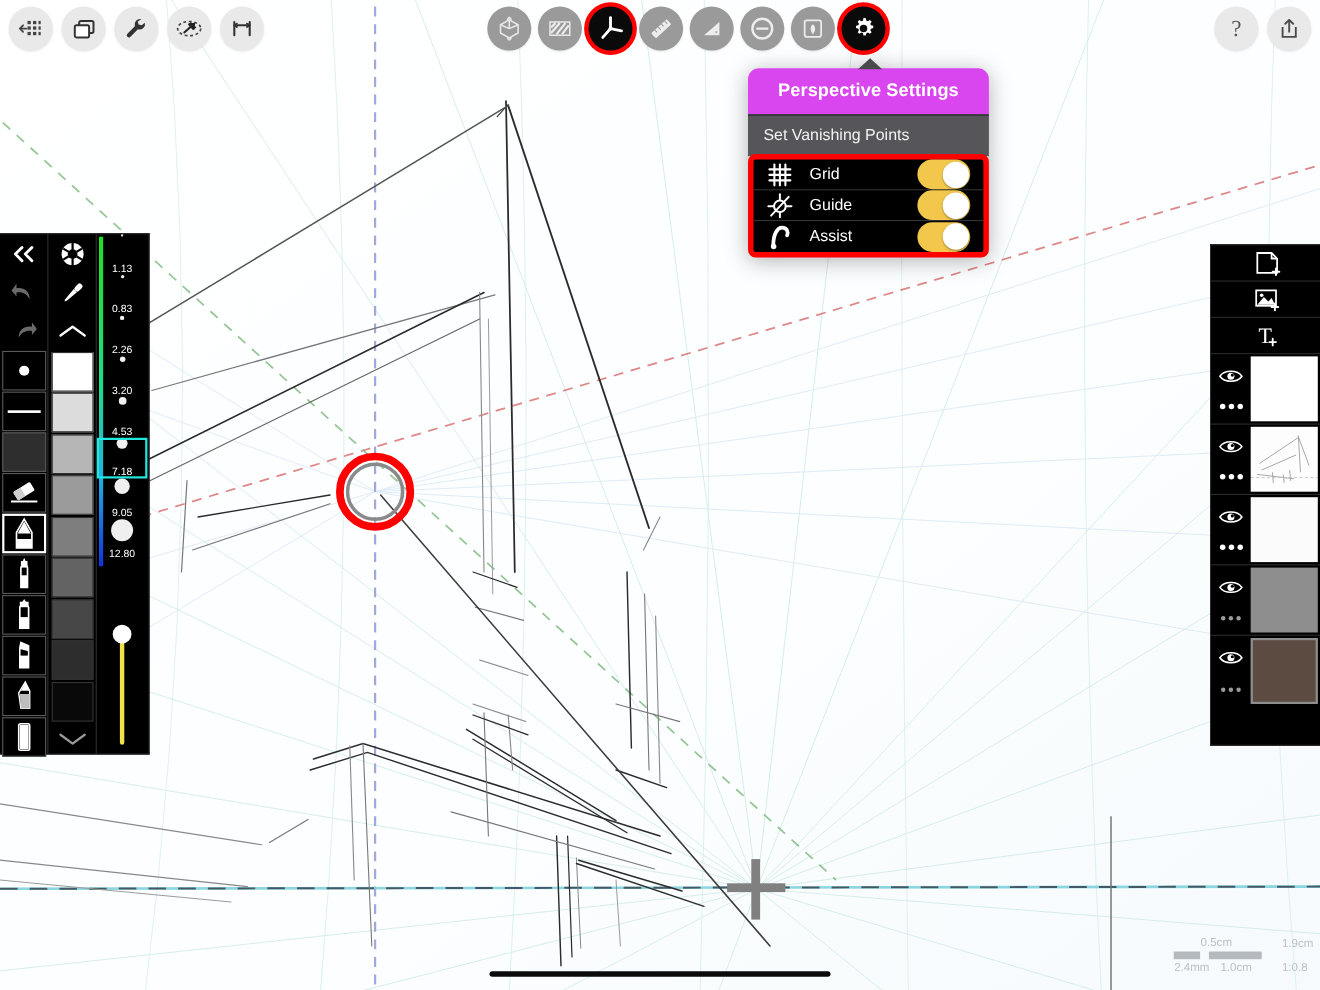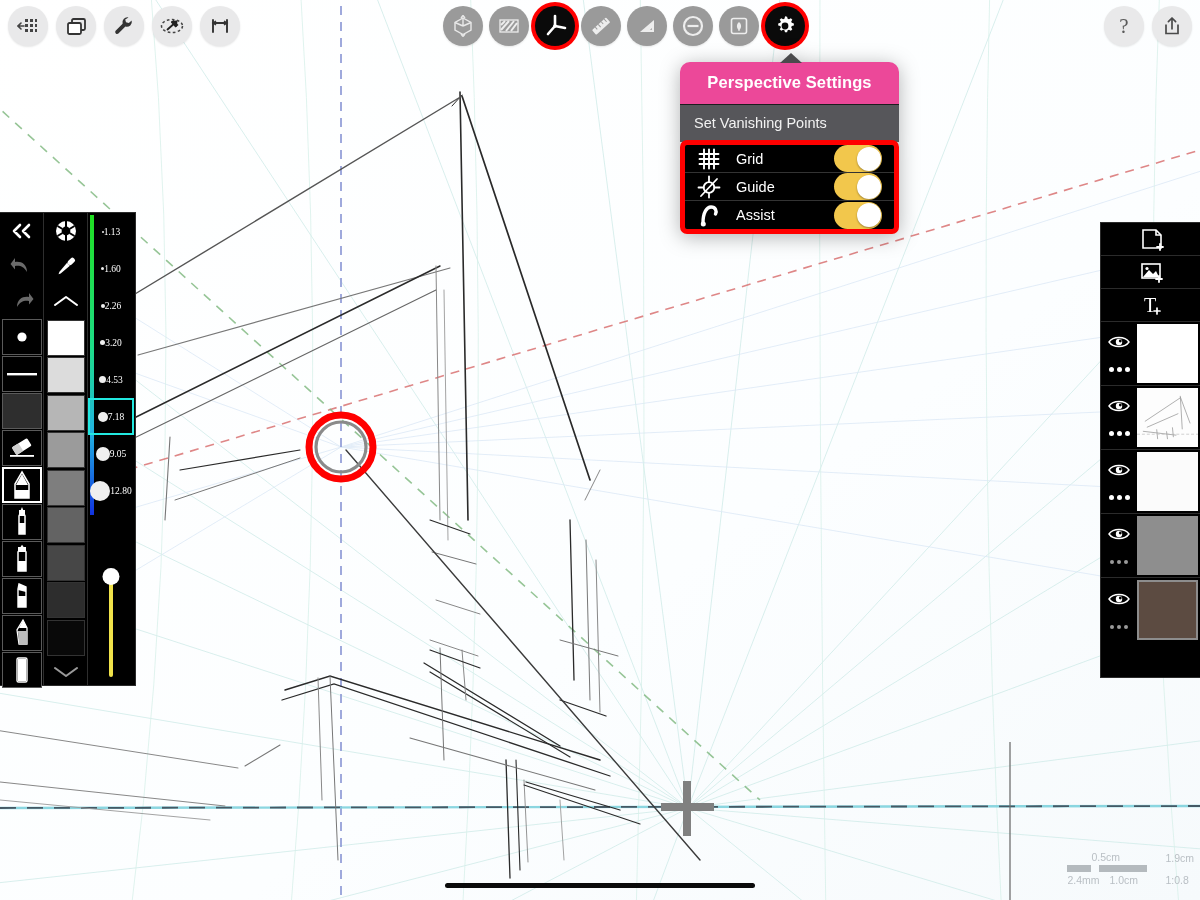--- a/index.html
+++ b/index.html
@@ -58,21 +58,21 @@
     filter:drop-shadow(0 3px 10px rgba(0,0,0,.30));
   }
   #popup-caret {
     position:absolute; top:-9px; left:100px;
     width:0;height:0;
     border-left:11px solid transparent;
     border-right:11px solid transparent;
     border-bottom:10px solid #4a4a4c;
   }
   #popup-header {
-    background:#ec4899; color:#fff;
+    background:#d946ef; color:#fff;
     font-size:16.5px; font-weight:bold;
     text-align:center; padding:11px 0 12px;
     border-radius:10px 10px 0 0;
     letter-spacing:.1px;
   }
   #popup-vanishing {
     background:#56565a; color:#f2f2f2;
     font-size:14.5px; padding:10px 0 11px 14px;
     border-top:1px solid #1d1d1f;
   }
@@ -132,21 +132,21 @@
     background:#000;
   }
   .tool-cell.sel { border:2px solid #fff; }
   .swatch { width:38px;height:36px;margin:1.5px auto;border:1px solid #333; }
 
   #size-track {
     position:absolute; top:2px; left:2px; width:4px; height:300px;
   }
   .size-item {
     position:relative; height:37px;
-    display:flex; flex-direction:row; align-items:center; justify-content:center;font-family:Liberation Serif, serif;
+    display:flex; flex-direction:column; align-items:center; justify-content:space-between;
   }
   .size-item .dot { border-radius:50%; background:#efefef; }
   .size-item .num { color:#fff; font-size:9.5px; line-height:11px; margin-top:1px; }
   .size-item.sel {
     outline:2px solid #22e8e0; outline-offset:-2px;
   }
   #opacity-slider {
     position:absolute; left:50%; transform:translateX(-50%);
     bottom:8px; width:4px; height:105px; background:#f0e24a; border-radius:2px;
   }
@@ -667,21 +667,21 @@
       </defs>
       <rect x="0" y="0" width="4" height="300" fill="url(#sizeGrad)"></rect>
     </svg>
 
     <div class="size-item">
       <span class="dot" style="width:2px;height:2px;"></span>
       <span class="num">1.13</span>
     </div>
     <div class="size-item">
       <span class="dot" style="width:3px;height:3px;"></span>
-      <span class="num">1.60</span>
+      <span class="num">0.83</span>
     </div>
     <div class="size-item">
       <span class="dot" style="width:4px;height:4px;"></span>
       <span class="num">2.26</span>
     </div>
     <div class="size-item">
       <span class="dot" style="width:5px;height:5px;"></span>
       <span class="num">3.20</span>
     </div>
     <div class="size-item">

